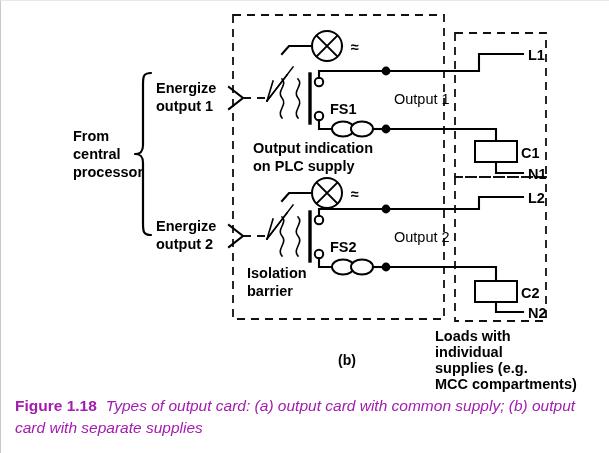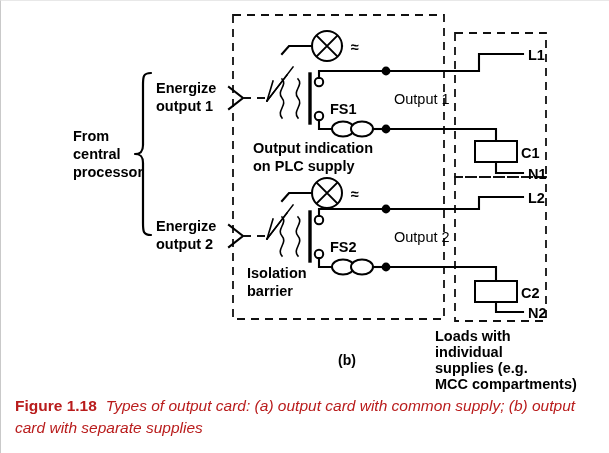--- a/index.html
+++ b/index.html
@@ -57,21 +57,21 @@
     font-weight: 700;
     fill: #000;
   }
   #caption {
     position: absolute;
     left: 14px;
     top: 394px;
     width: 582px;
     font-size: 15.5px;
     line-height: 1.42;
-    color: #b91c1c;
+    color: #a21caf;
   }
   #caption .fig-num {
     font-weight: 700;
     font-style: normal;
     margin-right: 9px;
   }
   #caption .fig-text {
     font-style: italic;
     font-weight: 400;
   }

